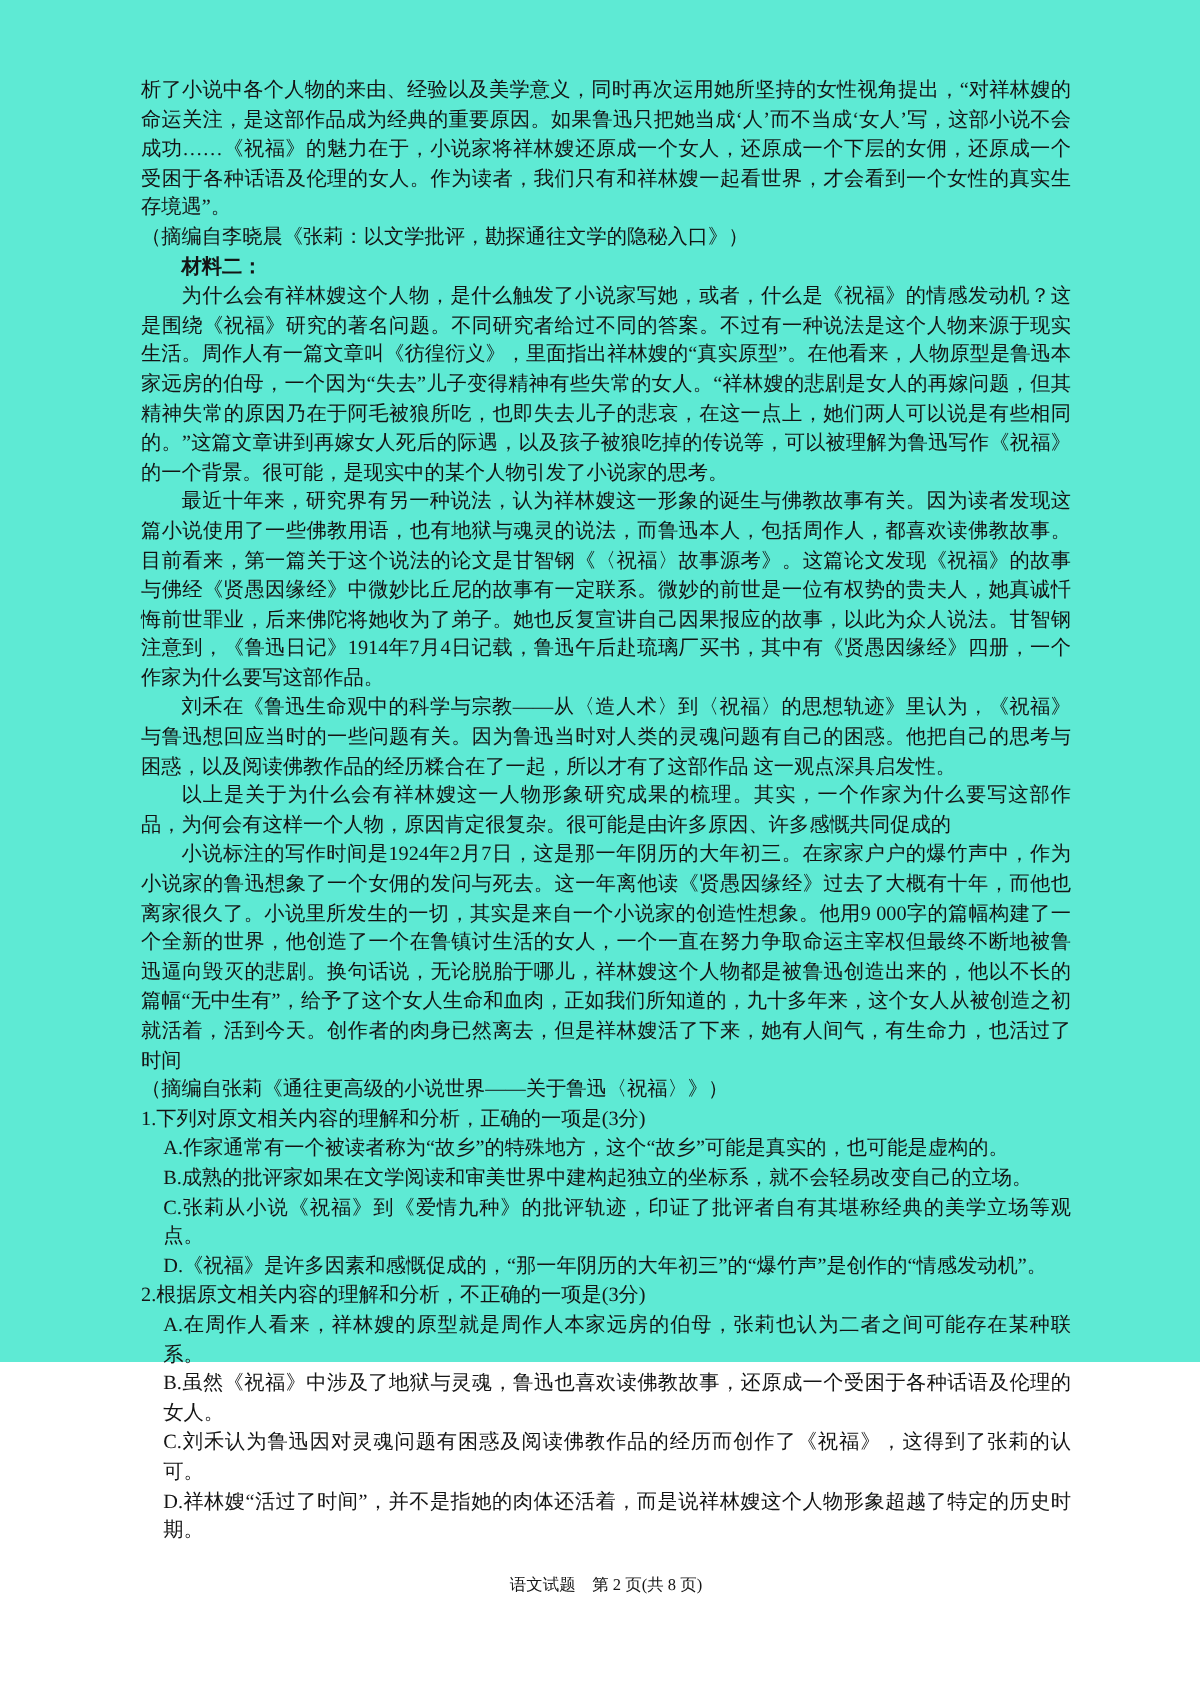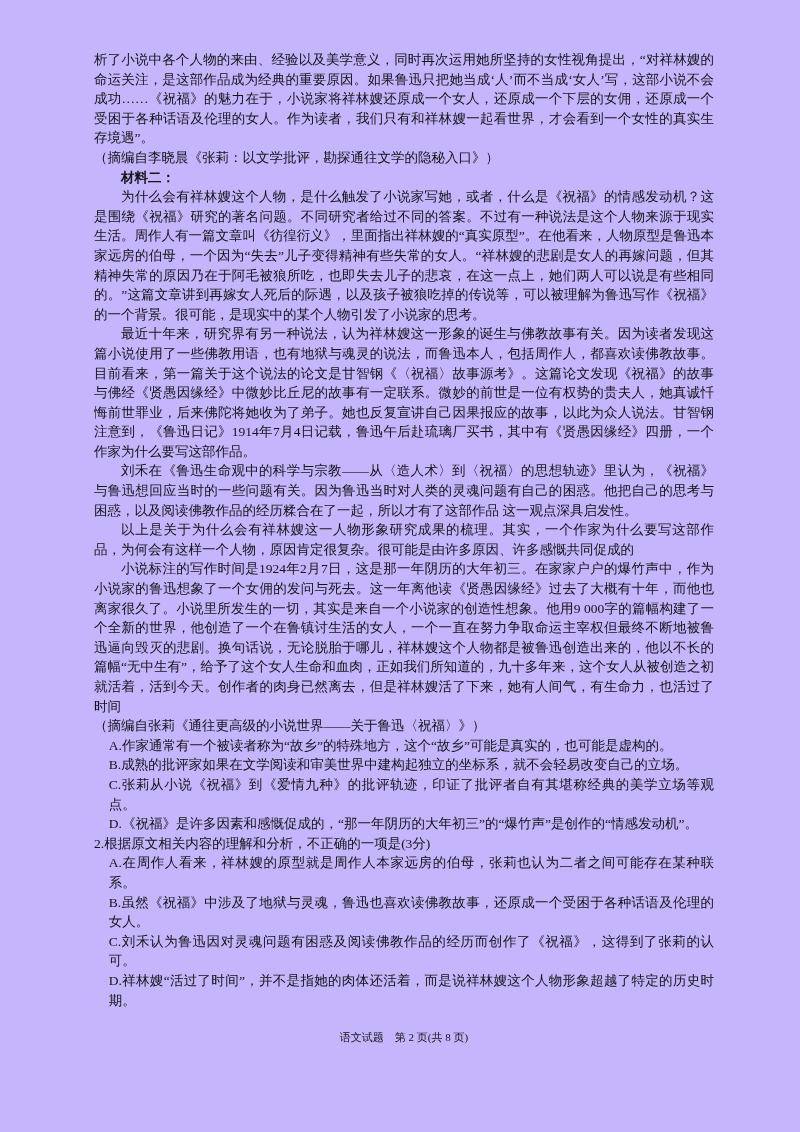--- a/index.html
+++ b/index.html
@@ -9,23 +9,23 @@
   }
   body {
     width: 800px;
     height: 1132px;
     font-family: "Liberation Serif", "DejaVu Serif", serif;
     color: #141414;
   }
   .page {
     box-sizing: border-box;
     width: 800px;
-    height: 1132px;
+    height: 908px;
     padding: 50px 86px 0 94px;
-    background: #c4b5fd;
+    background: #5eead4;
   }
   .para {
     margin: 0;
     font-size: 13.5px;
     line-height: 19.6px;
     text-align: justify;
     text-indent: 2em;
     word-break: break-all;
   }
   .no-indent { text-indent: 0; }
@@ -70,20 +70,21 @@
 
   <p class="para">刘禾在《鲁迅生命观中的科学与宗教——从〈造人术〉到〈祝福〉的思想轨迹》里认为，《祝福》与鲁迅想回应当时的一些问题有关。因为鲁迅当时对人类的灵魂问题有自己的困惑。他把自己的思考与困惑，以及阅读佛教作品的经历糅合在了一起，所以才有了这部作品 这一观点深具启发性。</p>
 
   <p class="para">以上是关于为什么会有祥林嫂这一人物形象研究成果的梳理。其实，一个作家为什么要写这部作品，为何会有这样一个人物，原因肯定很复杂。很可能是由许多原因、许多感慨共同促成的</p>
 
   <p class="para">小说标注的写作时间是1924年2月7日，这是那一年阴历的大年初三。在家家户户的爆竹声中，作为小说家的鲁迅想象了一个女佣的发问与死去。这一年离他读《贤愚因缘经》过去了大概有十年，而他也离家很久了。小说里所发生的一切，其实是来自一个小说家的创造性想象。他用9 000字的篇幅构建了一个全新的世界，他创造了一个在鲁镇讨生活的女人，一个一直在努力争取命运主宰权但最终不断地被鲁迅逼向毁灭的悲剧。换句话说，无论脱胎于哪儿，祥林嫂这个人物都是被鲁迅创造出来的，他以不长的篇幅“无中生有”，给予了这个女人生命和血肉，正如我们所知道的，九十多年来，这个女人从被创造之初就活着，活到今天。创作者的肉身已然离去，但是祥林嫂活了下来，她有人间气，有生命力，也活过了时间</p>
 
   <p class="para attribution">（摘编自张莉《通往更高级的小说世界——关于鲁迅〈祝福〉》）</p>
 
   <div class="question">
+    <p class="para q-stem">1.下列对原文相关内容的理解和分析，正确的一项是(3分)</p>
     <p class="para q-option">A.作家通常有一个被读者称为“故乡”的特殊地方，这个“故乡”可能是真实的，也可能是虚构的。</p>
     <p class="para q-option">B.成熟的批评家如果在文学阅读和审美世界中建构起独立的坐标系，就不会轻易改变自己的立场。</p>
     <p class="para q-option">C.张莉从小说《祝福》到《爱情九种》的批评轨迹，印证了批评者自有其堪称经典的美学立场等观点。</p>
     <p class="para q-option">D.《祝福》是许多因素和感慨促成的，“那一年阴历的大年初三”的“爆竹声”是创作的“情感发动机”。</p>
   </div>
 
   <div class="question">
     <p class="para q-stem">2.根据原文相关内容的理解和分析，不正确的一项是(3分)</p>
     <p class="para q-option">A.在周作人看来，祥林嫂的原型就是周作人本家远房的伯母，张莉也认为二者之间可能存在某种联系。</p>
     <p class="para q-option">B.虽然《祝福》中涉及了地狱与灵魂，鲁迅也喜欢读佛教故事，还原成一个受困于各种话语及伦理的女人。</p>

